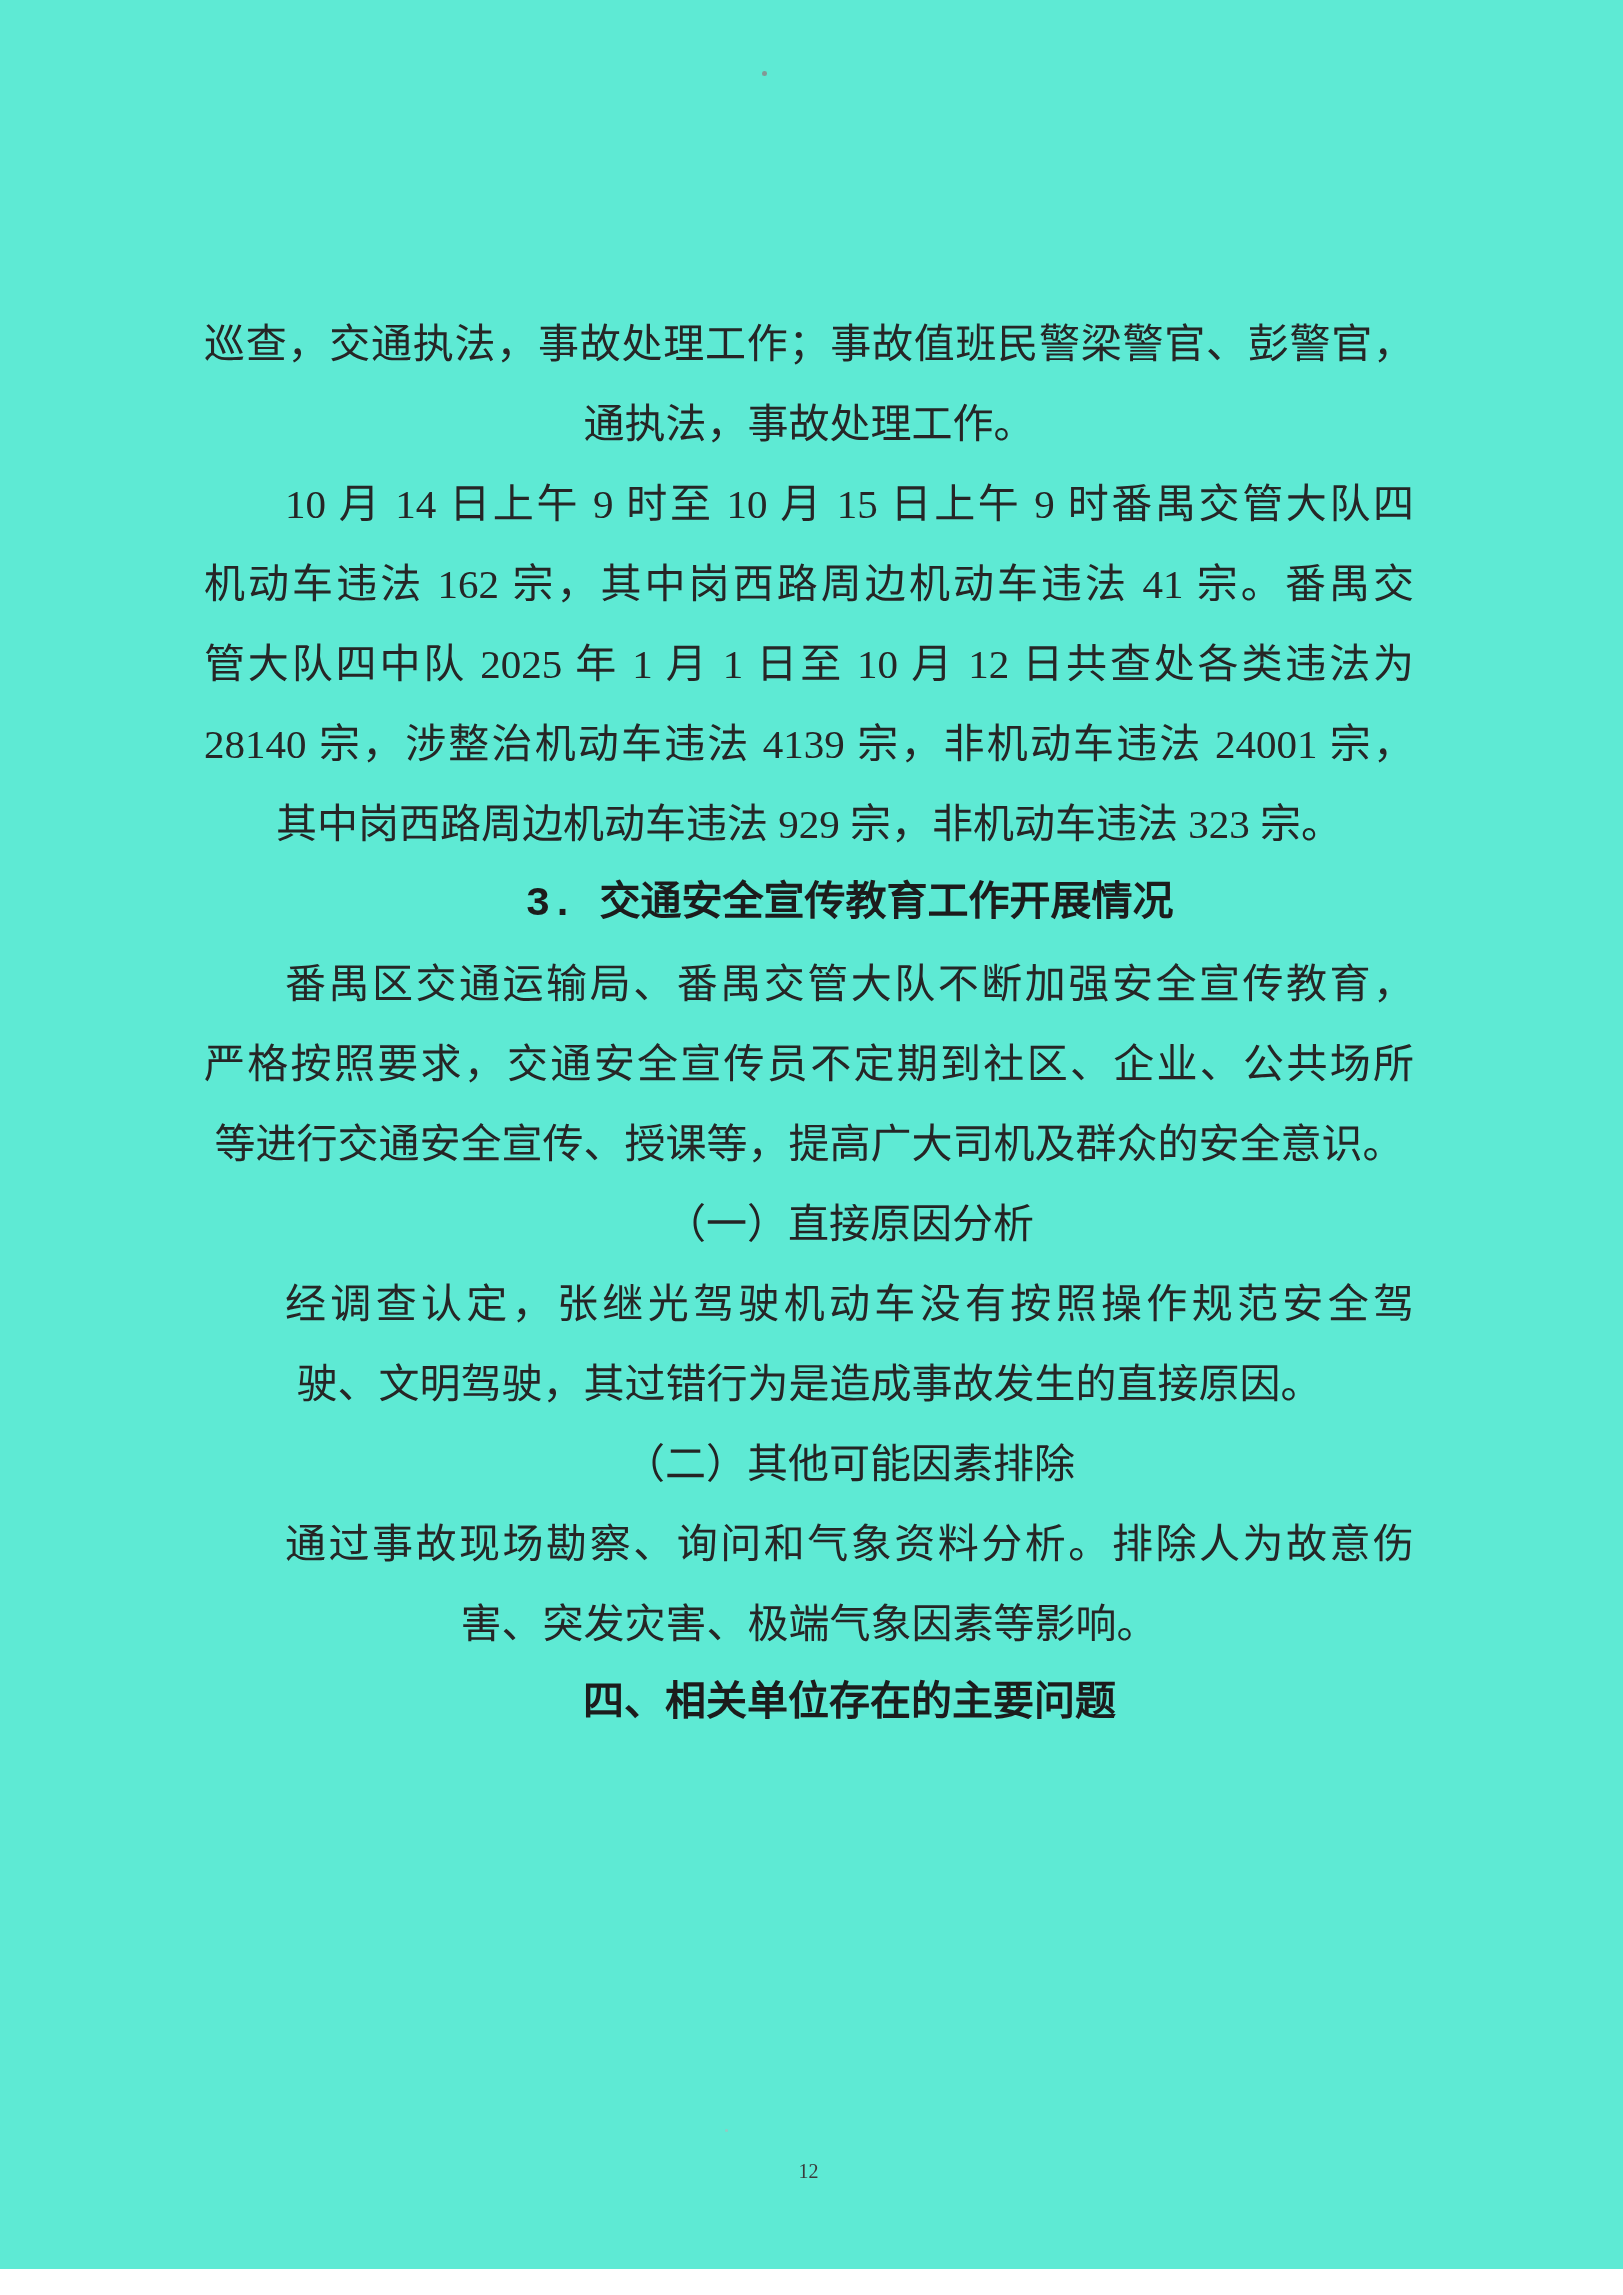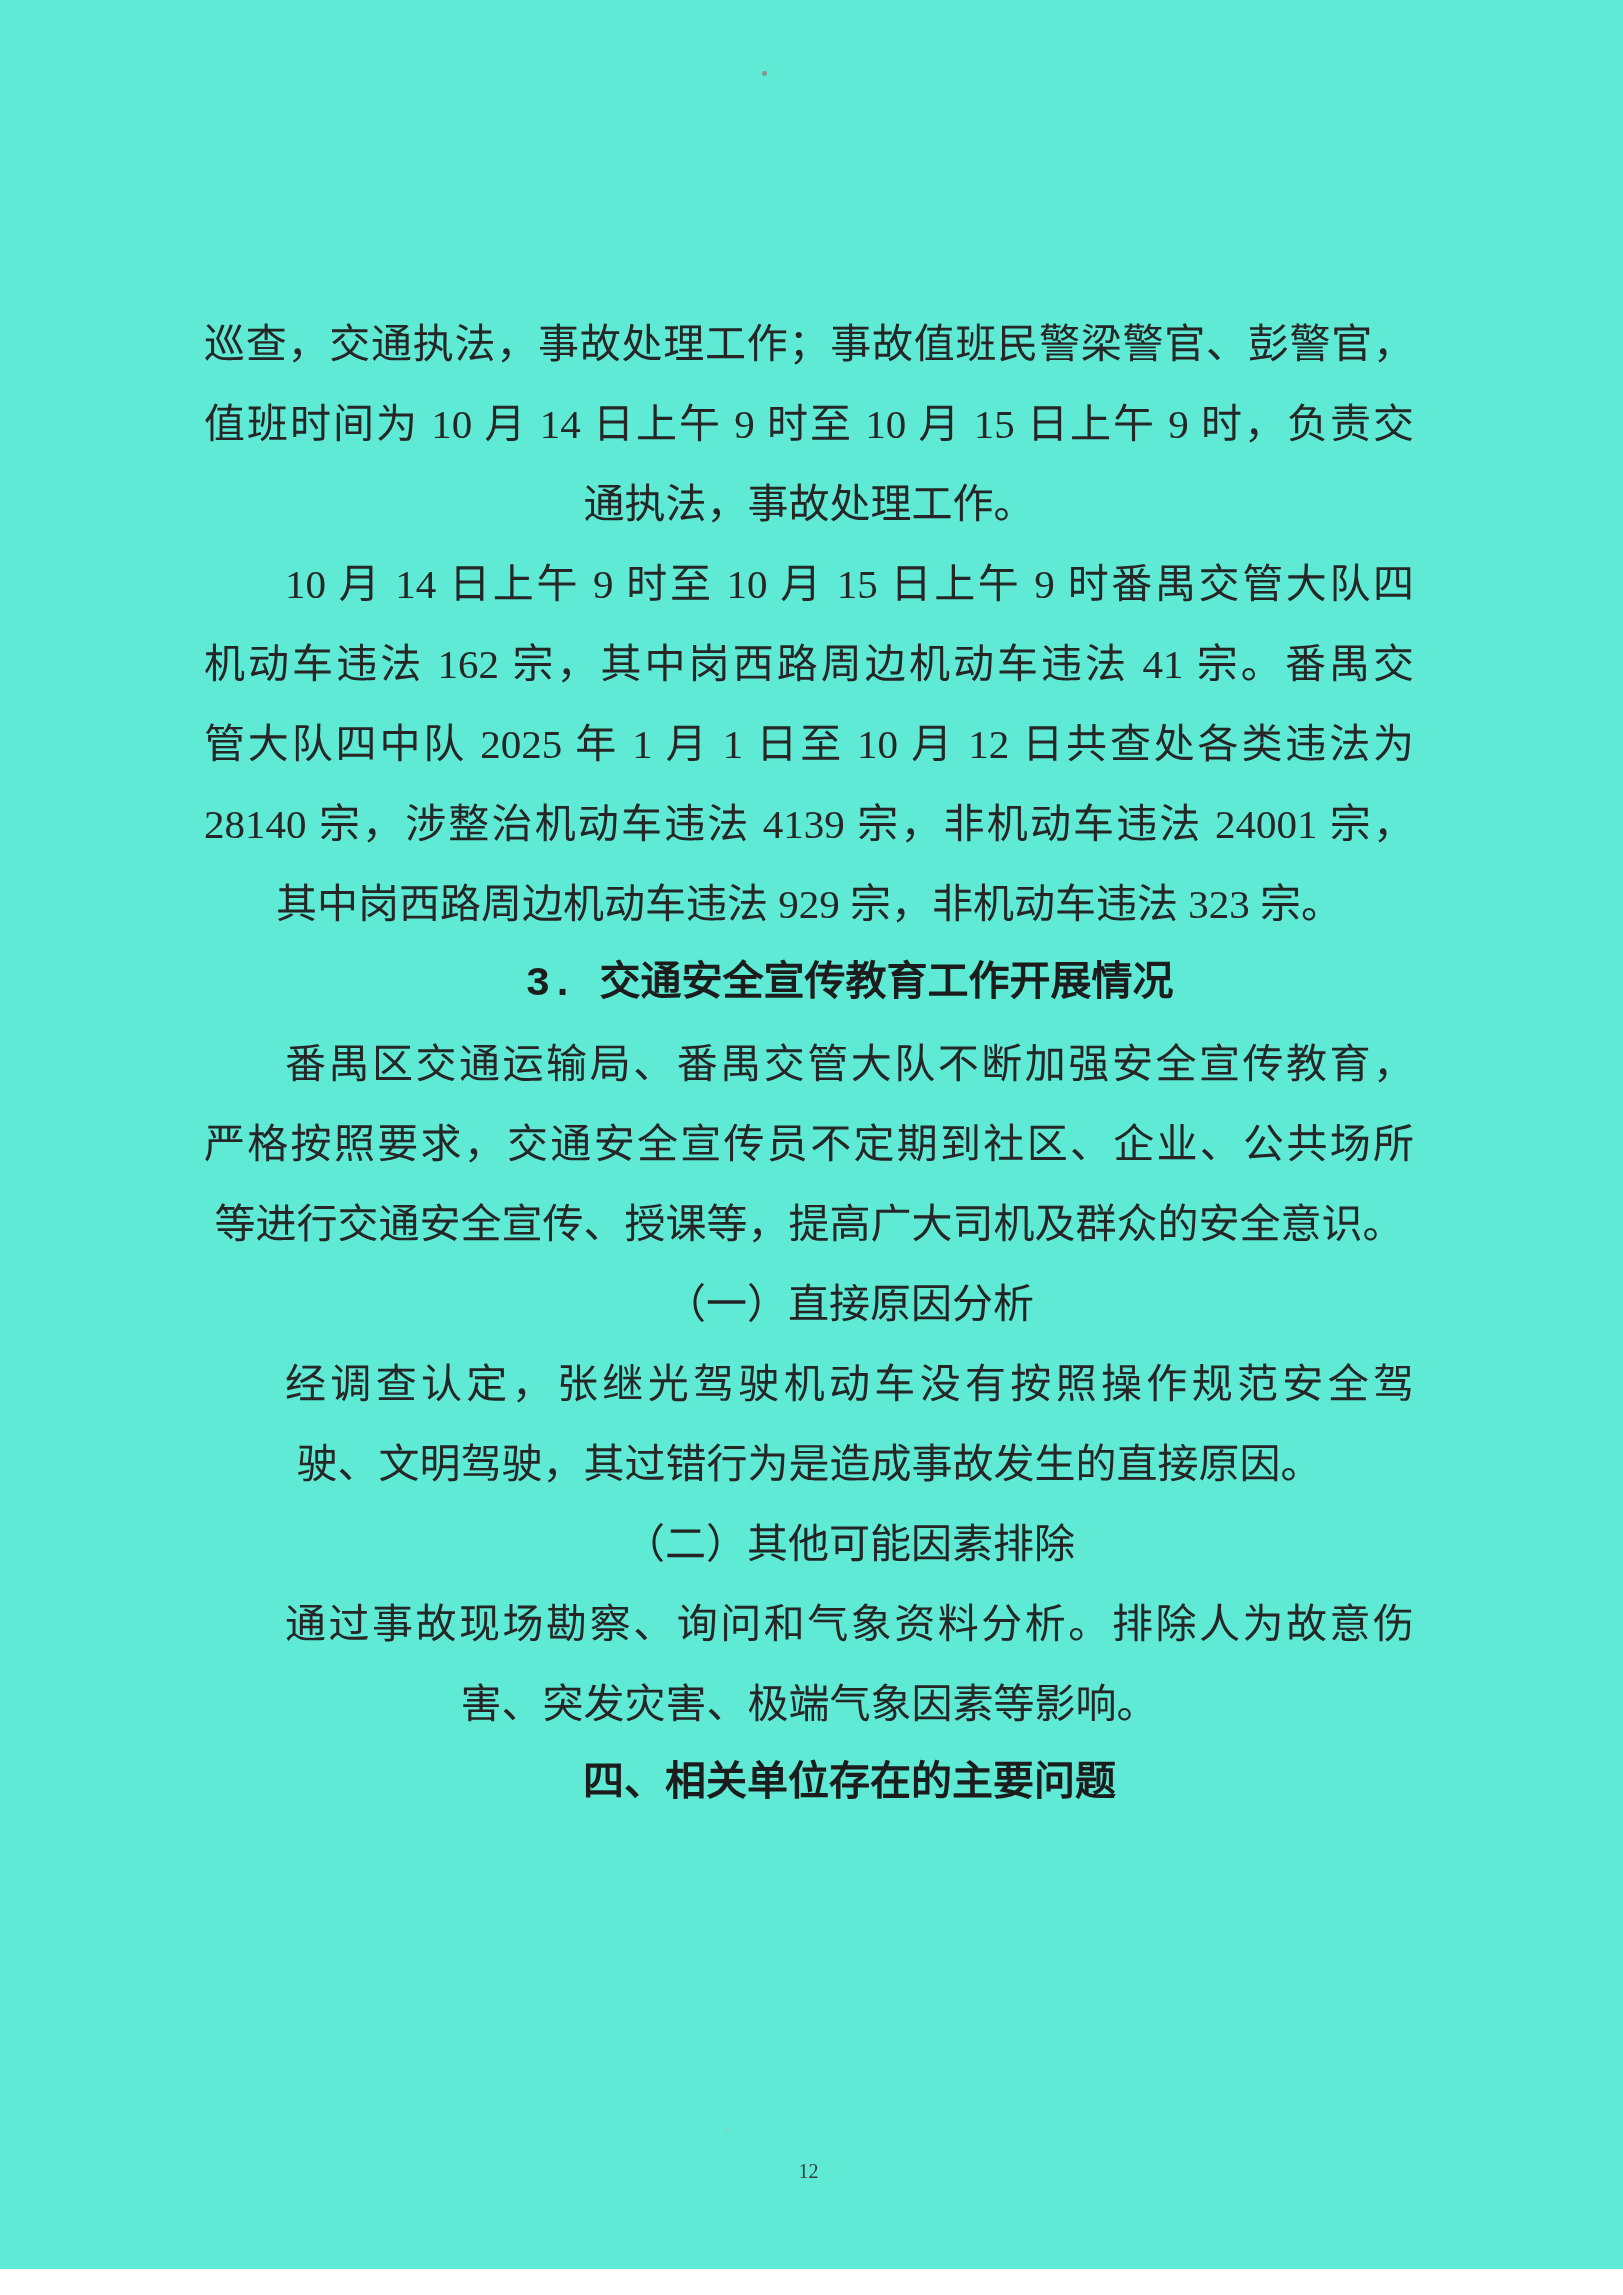--- a/index.html
+++ b/index.html
@@ -79,21 +79,20 @@
     background: #b5b5b5;
     opacity: 0.6;
   }
 </style>
 </head>
 <body>
 
 <div class="page">
   <div class="content">
     <div class="line justify">巡查，交通执法，事故处理工作；事故值班民警梁警官、彭警官，</div>
-    <div class="line justify">值班时间为 10 月 14 日上午 9 时至 10 月 15 日上午 9 时，负责交</div>
     <div class="line">通执法，事故处理工作。</div>
     <div class="line indent justify">10 月 14 日上午 9 时至 10 月 15 日上午 9 时番禺交管大队四</div>
     <div class="line justify">机动车违法 162 宗，其中岗西路周边机动车违法 41 宗。番禺交</div>
     <div class="line justify">管大队四中队 2025 年 1 月 1 日至 10 月 12 日共查处各类违法为</div>
     <div class="line justify">28140 宗，涉整治机动车违法 4139 宗，非机动车违法 24001 宗，</div>
     <div class="line">其中岗西路周边机动车违法 929 宗，非机动车违法 323 宗。</div>
     <div class="line indent heading">3. 交通安全宣传教育工作开展情况</div>
     <div class="line indent justify">番禺区交通运输局、番禺交管大队不断加强安全宣传教育，</div>
     <div class="line justify">严格按照要求，交通安全宣传员不定期到社区、企业、公共场所</div>
     <div class="line">等进行交通安全宣传、授课等，提高广大司机及群众的安全意识。</div>

